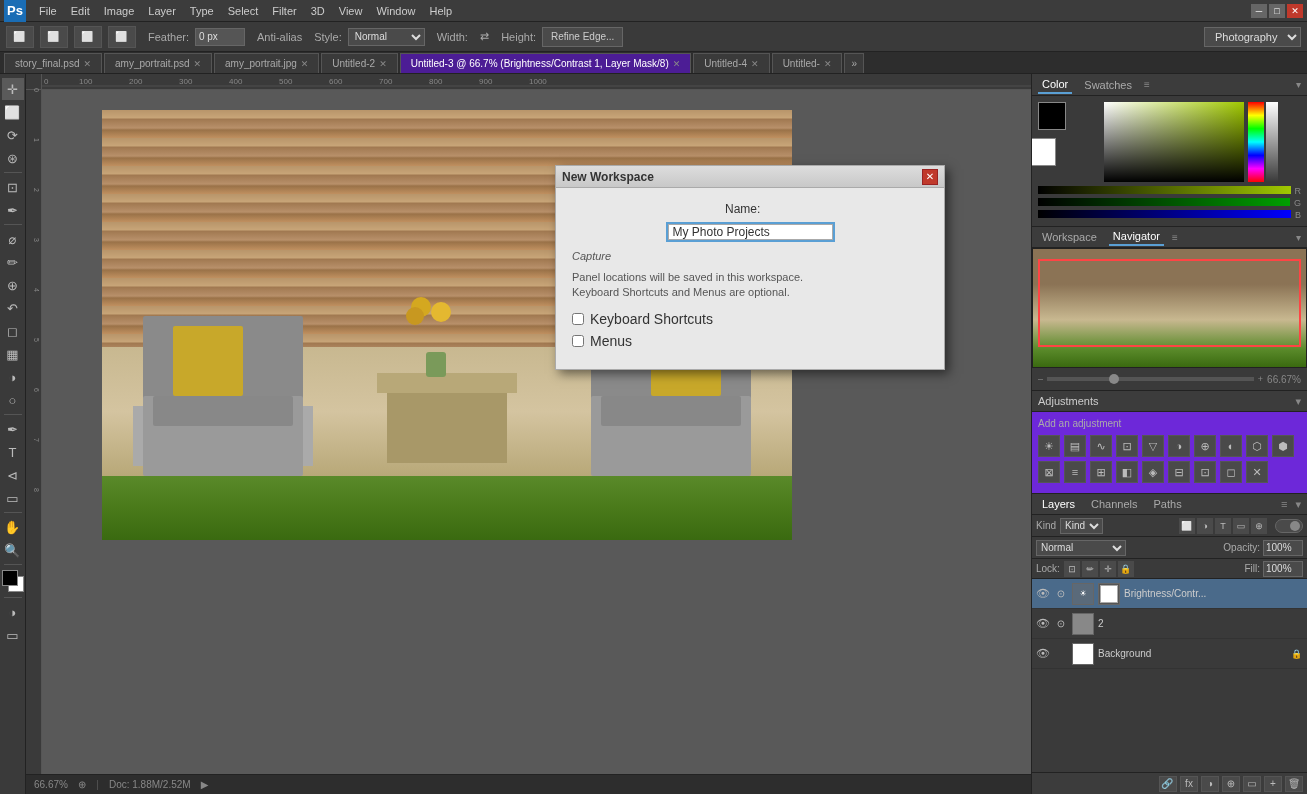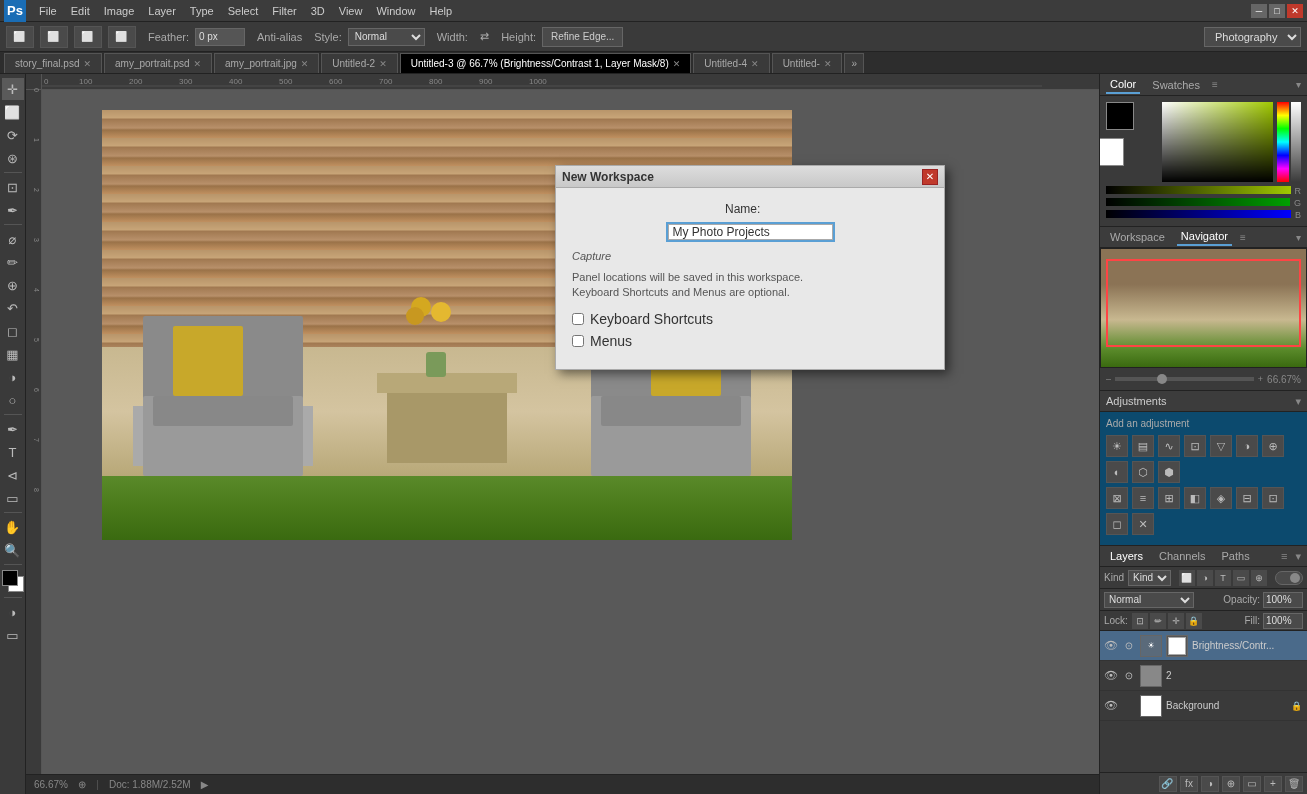--- a/index.html
+++ b/index.html
@@ -18,21 +18,21 @@
     .toolbar-tool { width: 28px; height: 22px; background: #4a4a4a; border: 1px solid #555; display: flex; align-items: center; justify-content: center; font-size: 10px; cursor: pointer; color: #bbb; }
     .toolbar-label { color: #aaa; font-size: 11px; margin-left: 6px; }
     .toolbar-input { background: #555; border: 1px solid #666; color: #ddd; height: 18px; width: 50px; font-size: 10px; padding: 0 3px; }
     .toolbar-select { background: #4a4a4a; border: 1px solid #666; color: #ddd; height: 18px; font-size: 10px; padding: 0 2px; }
     .toolbar-btn { background: #4a4a4a; border: 1px solid #666; color: #ccc; height: 20px; padding: 0 8px; font-size: 10px; cursor: pointer; }
     .workspace-selector { margin-left: auto; background: #4a4a4a; border: 1px solid #666; color: #ddd; height: 20px; padding: 0 6px; font-size: 11px; }
 
     
     .tabs-bar { height: 22px; background: #2d2d2d; display: flex; align-items: flex-end; padding-left: 4px; border-bottom: 1px solid #222; overflow: hidden; }
     .tab { height: 20px; padding: 0 10px; background: #3a3a3a; border: 1px solid #555; border-bottom: none; color: #aaa; font-size: 10px; display: flex; align-items: center; gap: 4px; cursor: pointer; margin-right: 2px; white-space: nowrap; }
-    .tab.active { background: #000000; color: #fff; }
+    .tab.active { background: #4c1d95; color: #fff; }
     .tab-close { color: #888; font-size: 9px; cursor: pointer; }
     .tab-more { padding: 0 6px; height: 20px; background: #3a3a3a; border: 1px solid #555; border-bottom: none; color: #aaa; font-size: 10px; display: flex; align-items: center; cursor: pointer; }
 
     
     .main-layout { display: flex; height: calc(794px - 22px - 30px - 22px); }
 
     
     .left-toolbar { width: 26px; background: #3a3a3a; border-right: 1px solid #222; display: flex; flex-direction: column; align-items: center; padding: 4px 0; gap: 1px; overflow: hidden; }
     .tool-btn { width: 22px; height: 22px; background: transparent; border: none; color: #bbb; font-size: 13px; display: flex; align-items: center; justify-content: center; cursor: pointer; }
     .tool-btn.active { background: #5a5a5a; }
@@ -77,21 +77,21 @@
     .flower-vase { position: absolute; bottom: 0; left: 20px; width: 20px; height: 25px; background: #7a9a5a; border-radius: 3px; }
     .flower-head1 { position: absolute; top: 0; left: 5px; width: 20px; height: 20px; background: #d4a820; border-radius: 50%; }
     .flower-head2 { position: absolute; top: 5px; left: 25px; width: 20px; height: 20px; background: #e4b830; border-radius: 50%; }
     .flower-head3 { position: absolute; top: 10px; left: 0px; width: 18px; height: 18px; background: #c89820; border-radius: 50%; }
 
     .status-bar { height: 20px; background: #2d2d2d; border-top: 1px solid #222; display: flex; align-items: center; padding: 0 8px; gap: 10px; }
     .status-text { color: #888; font-size: 10px; }
     .status-sep { color: #555; }
 
     
-    .right-panels { width: 208px; background: #3a3a3a; border-left: 1px solid #222; display: flex; flex-direction: column; overflow: hidden; }
+    .right-panels { width: 276px; background: #3a3a3a; border-left: 1px solid #222; display: flex; flex-direction: column; overflow: hidden; }
 
     
     .panel-header { height: 22px; background: #3c3c3c; border-bottom: 1px solid #222; display: flex; align-items: center; padding: 0 6px; gap: 8px; }
     .panel-header-tab { font-size: 11px; color: #aaa; cursor: pointer; padding: 2px 4px; }
     .panel-header-tab.active { color: #fff; border-bottom: 2px solid #5a9fd4; }
     .panel-close { margin-left: auto; color: #888; cursor: pointer; font-size: 10px; }
     .panel-menu { color: #888; cursor: pointer; font-size: 10px; }
 
     .color-panel { padding: 6px; }
     .fg-color { width: 28px; height: 28px; background: #000; border: 1px solid #888; cursor: pointer; z-index: 2; }
@@ -104,21 +104,21 @@
     .navigator-preview { width: 100%; height: 120px; background: #2a2a2a; position: relative; overflow: hidden; border: 1px solid #222; }
     .nav-image { width: 100%; height: 100%; background: linear-gradient(180deg, #8B7355 30%, #c8b890 60%, #5a8a2a 85%, #3a6a10 100%); }
     .nav-viewport { position: absolute; top: 10px; left: 5px; right: 5px; bottom: 20px; border: 2px solid #ff4444; pointer-events: none; }
     .nav-controls { height: 22px; background: #3a3a3a; display: flex; align-items: center; padding: 0 6px; gap: 4px; }
     .nav-zoom { color: #888; font-size: 10px; }
 
     
     .adj-panel { flex: 0 0 auto; }
     .adj-header { height: 22px; background: #3c3c3c; display: flex; align-items: center; padding: 0 6px; border-top: 1px solid #222; border-bottom: 1px solid #222; }
     .adj-title { font-size: 11px; color: #ccc; }
-    .adj-content { padding: 6px; background: #0c4a6e; }
+    .adj-content { padding: 6px; background: #6d28d9; }
     .adj-subtitle { font-size: 10px; color: #aaa; margin-bottom: 6px; }
     .adj-icons-row { display: flex; gap: 4px; margin-bottom: 4px; flex-wrap: wrap; }
     .adj-icon { width: 22px; height: 22px; background: #4a4a4a; border: 1px solid #555; display: flex; align-items: center; justify-content: center; font-size: 11px; cursor: pointer; color: #bbb; }
 
     
     .layers-section { flex: 1; display: flex; flex-direction: column; overflow: hidden; }
     .layers-header { height: 22px; background: #3c3c3c; display: flex; align-items: center; padding: 0 6px; border-top: 1px solid #222; border-bottom: 1px solid #222; gap: 8px; }
     .layers-tab { font-size: 11px; color: #aaa; cursor: pointer; padding: 2px 4px; }
     .layers-tab.active { color: #fff; }
     .layers-filter { height: 22px; background: #3a3a3a; display: flex; align-items: center; padding: 0 4px; gap: 4px; border-bottom: 1px solid #222; }

